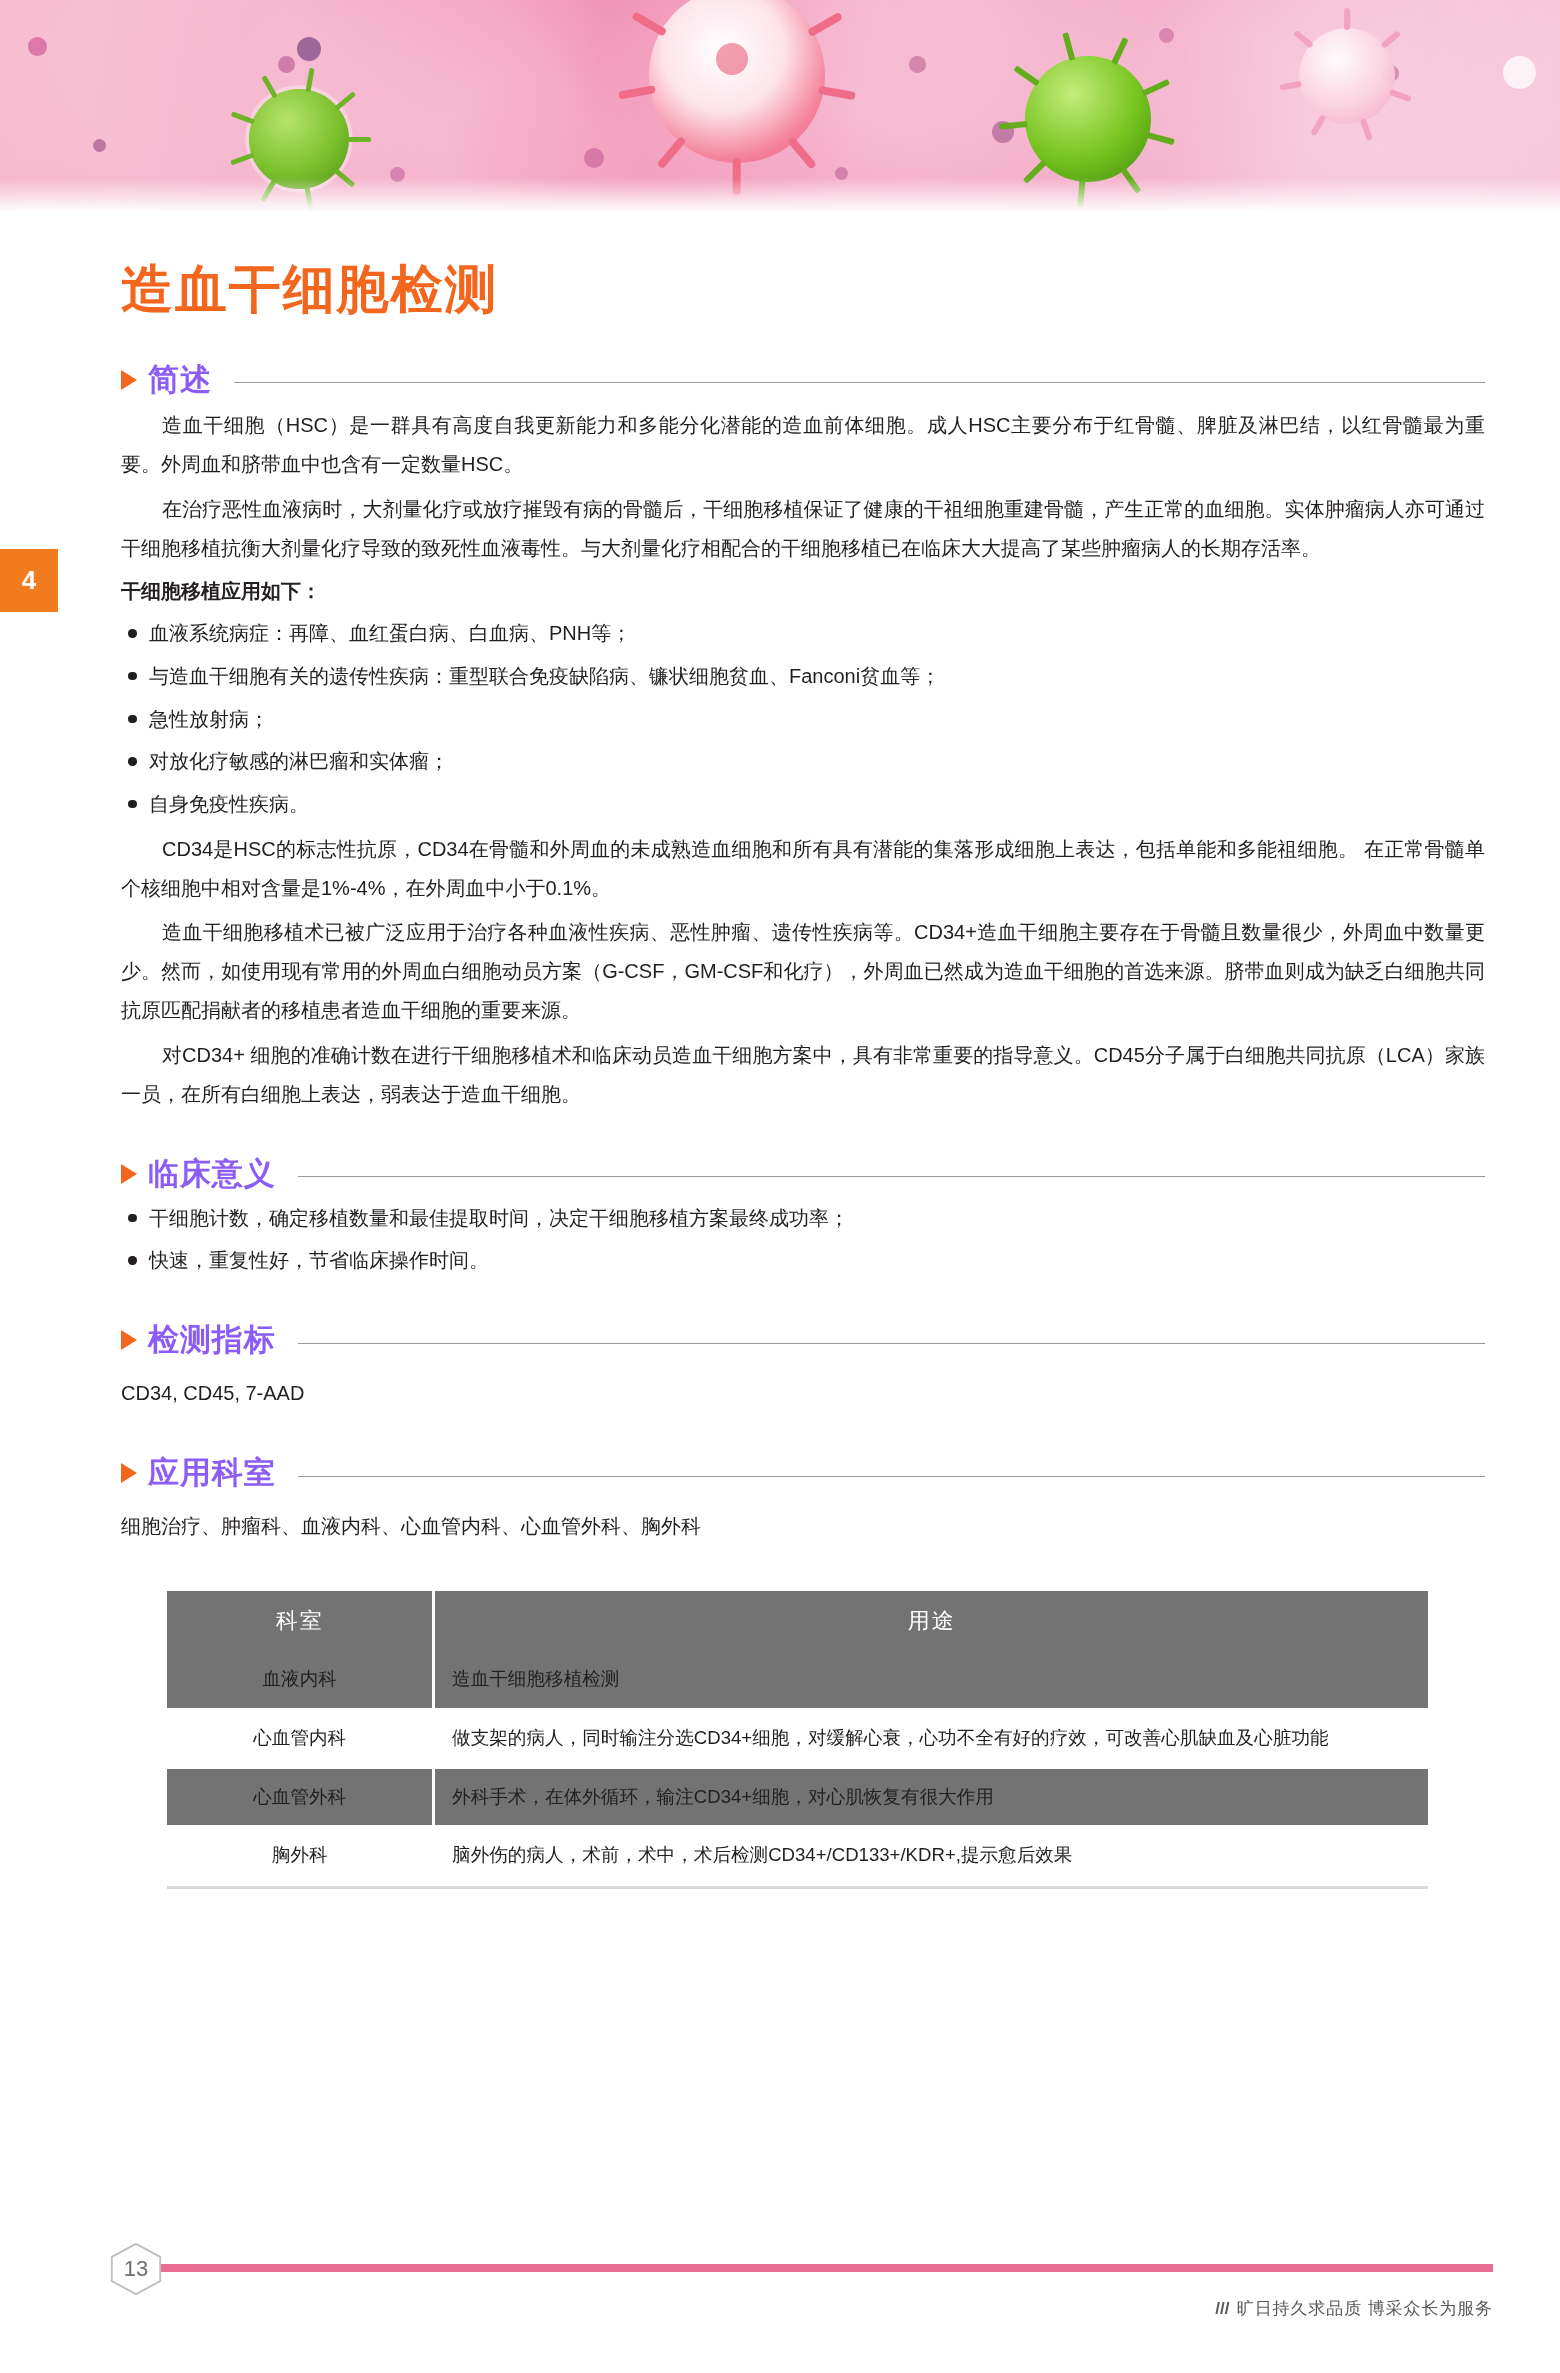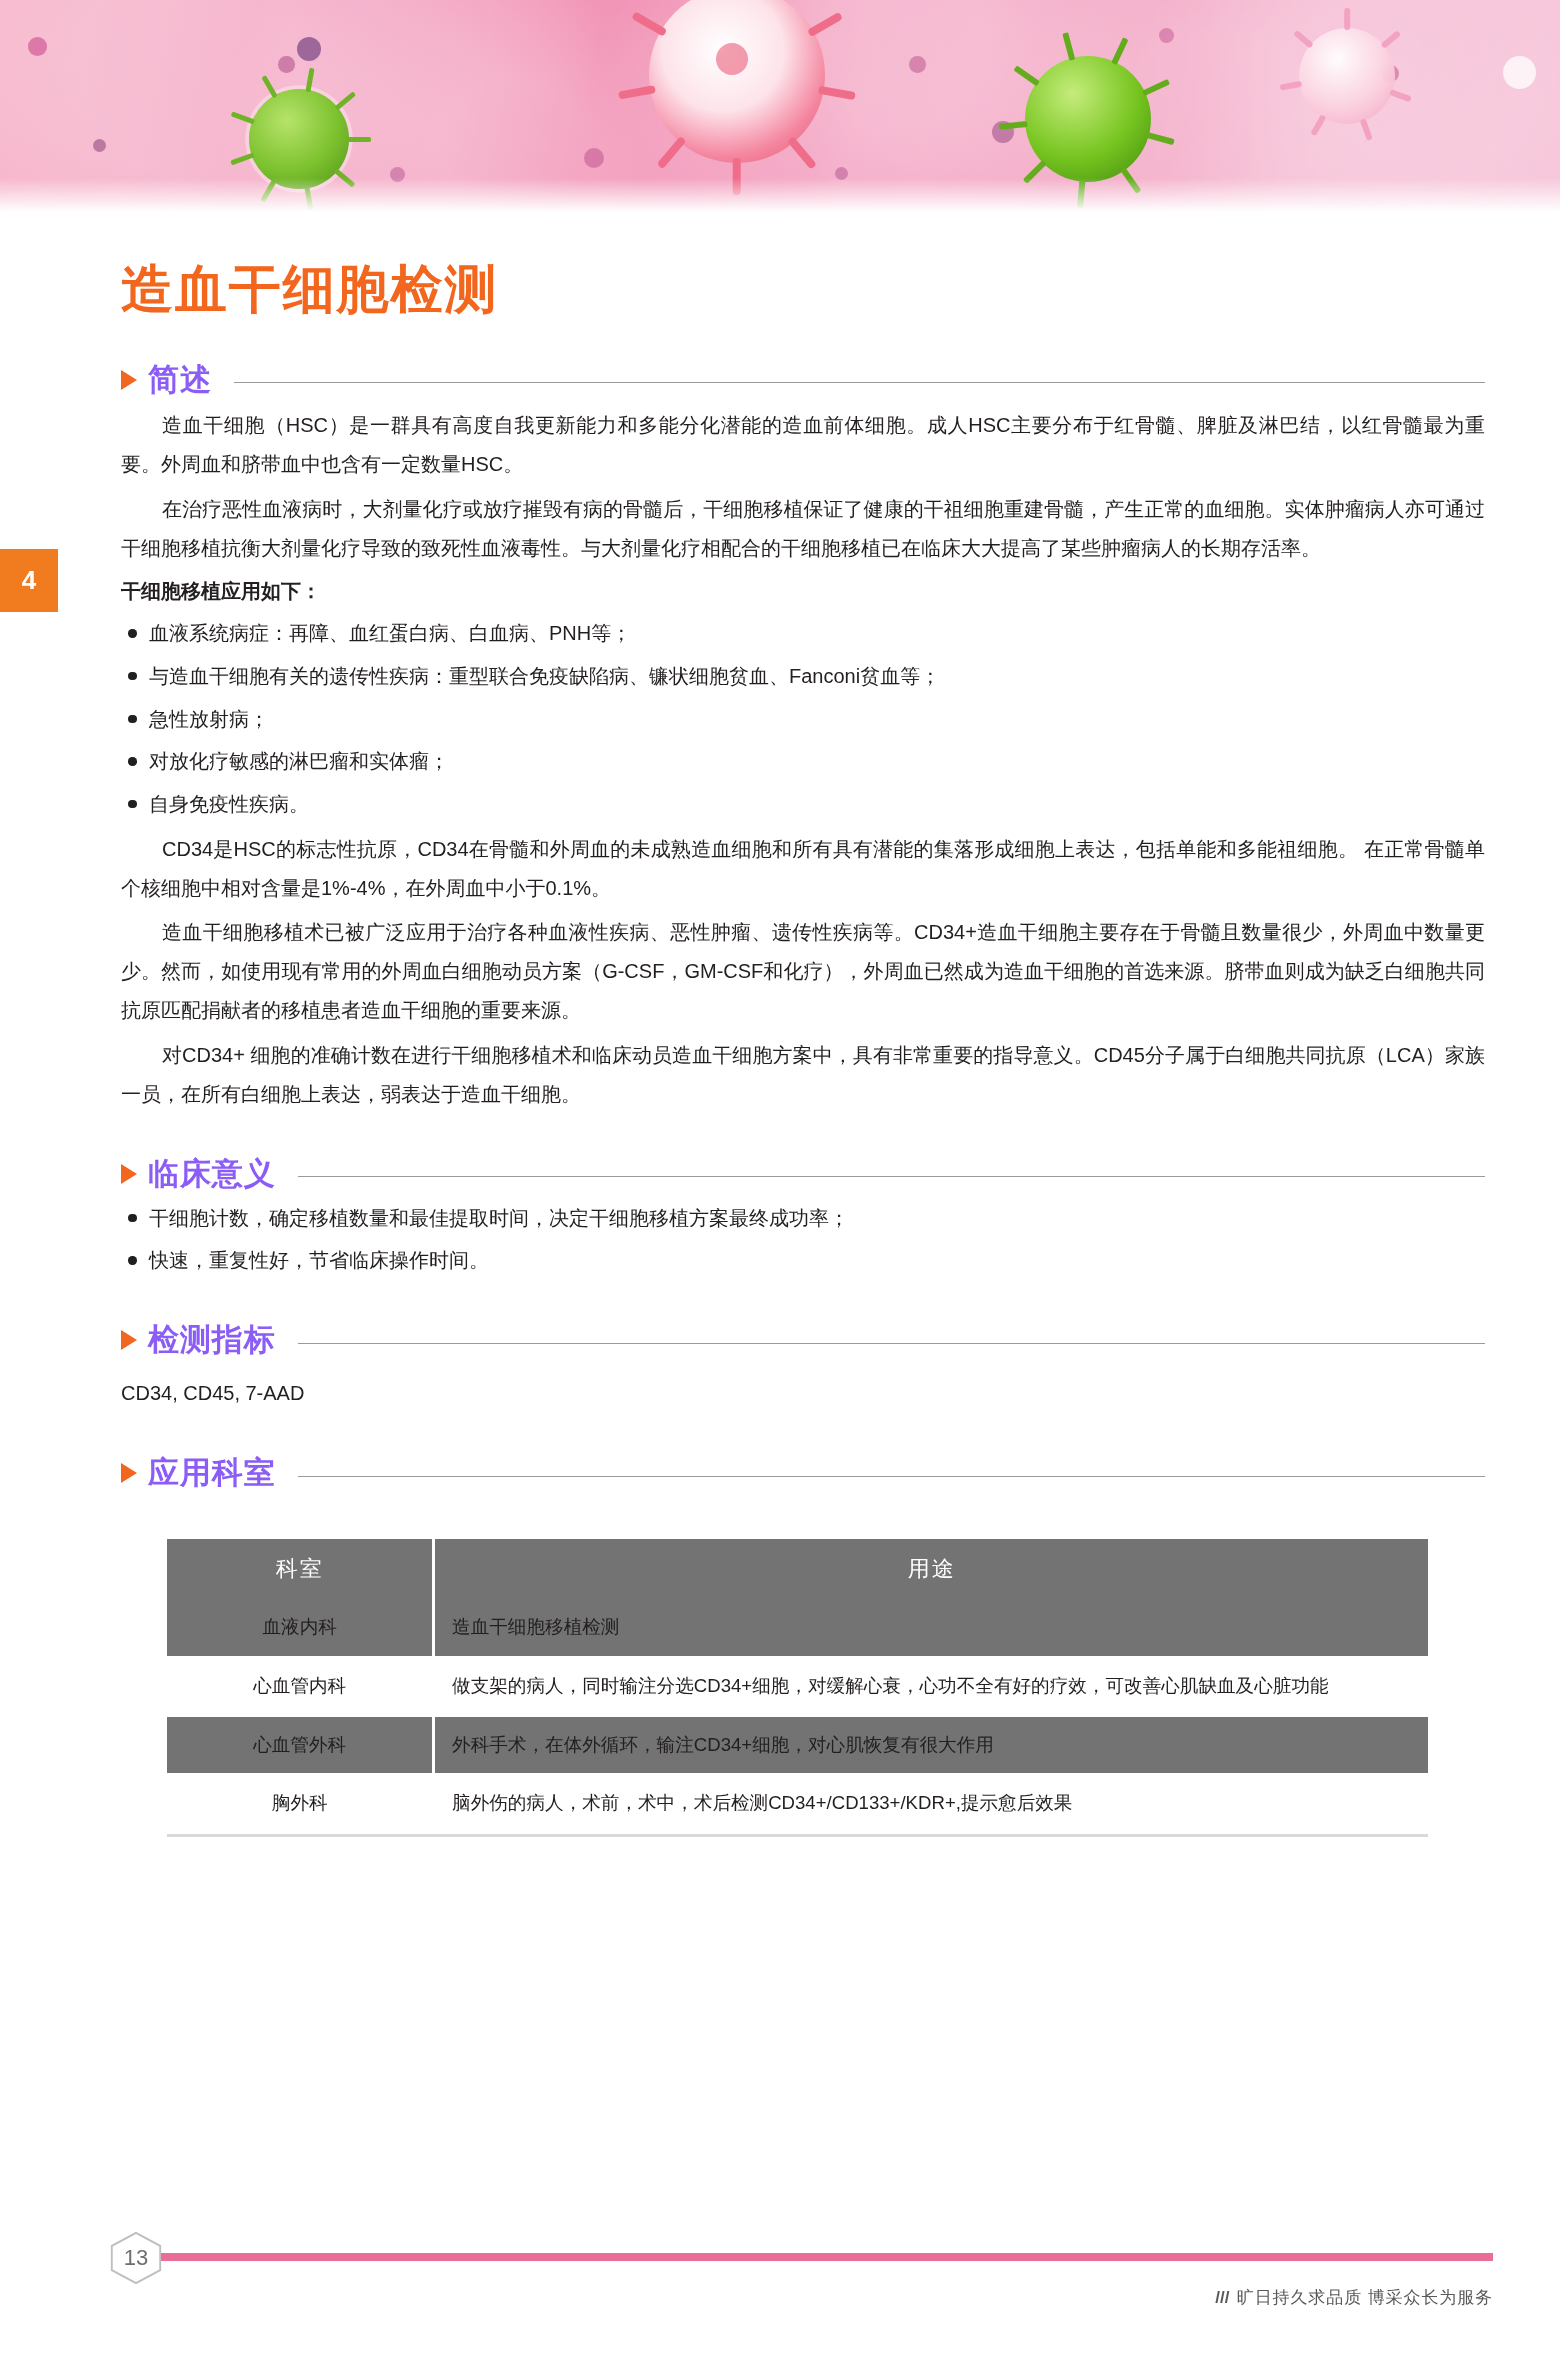--- a/index.html
+++ b/index.html
@@ -187,21 +187,21 @@
   table.dept tr.r-even td { background: #ffffff; }
   .tbl-bottom-rule {
     height: 2.8px;
     background: #d9d9d9;
     margin-top: 0;
   }
 
   
   .footer {
     position: absolute;
-    left: 0; bottom: 15px;
+    left: 0; bottom: 4px;
     width: 1560px;
     height: 158px;
   }
   .footer .bar {
     position: absolute;
     left: 148px; top: 52px;
     width: 1345px; height: 8.3px;
     background: #ea6d95;
   }
   .footer .pagenum {
@@ -351,20 +351,21 @@
       <div class="stitle">检测指标</div>
       <div class="rule"></div>
     </div>
     <p class="plain-line">CD34, CD45, 7-AAD</p>
 
     <div class="section-head">
       <div class="tri"></div>
       <div class="stitle">应用科室</div>
       <div class="rule"></div>
     </div>
+    <p class="plain-line">细胞治疗、肿瘤科、血液内科、心血管内科、心血管外科、胸外科</p>
 
     <div class="tbl-wrap">
       <table class="dept">
         <thead>
           <tr>
             <th>科室</th>
             <th>用途</th>
           </tr>
         </thead>
         <tbody>

